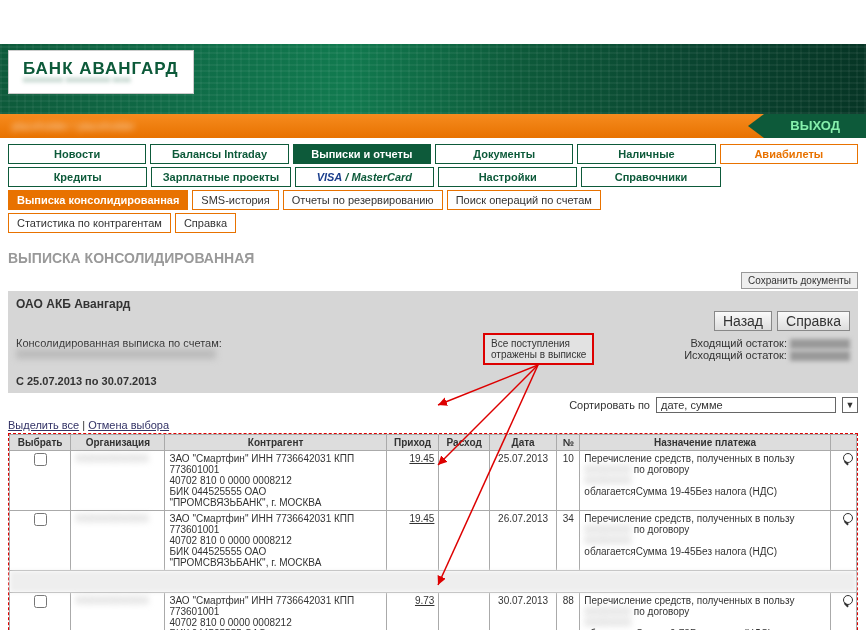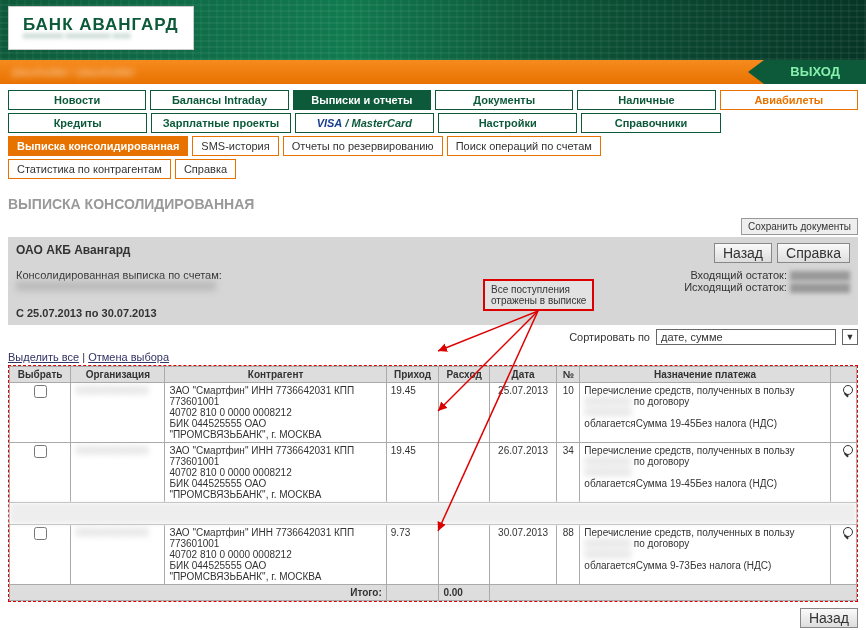--- a/index.html
+++ b/index.html
@@ -1,17 +1,17 @@
 <!DOCTYPE html>
 <html><head>
 <meta charset="utf-8">
 <style>
 * { box-sizing: border-box; margin: 0; padding: 0; }
 body { font-family: Arial, sans-serif; font-size: 11px; color: #333; background: #fff; width: 866px; }
-.banner { position: relative; height: 60px; background: linear-gradient(90deg, #0d5a3a 0%, #0f6b47 20%, #117a4f 40%, #0d5a3a 60%, #0a4530 80%, #063525 100%); overflow: hidden; }
+.banner { position: relative; height: 70px; background: linear-gradient(90deg, #0d5a3a 0%, #0f6b47 20%, #117a4f 40%, #0d5a3a 60%, #0a4530 80%, #063525 100%); overflow: hidden; margin-top: 44px; }
 .banner::before { content: ''; position: absolute; inset: 0; background: repeating-linear-gradient(0deg, rgba(255,255,255,0.05) 0 2px, transparent 2px 6px), repeating-linear-gradient(90deg, rgba(255,255,255,0.04) 0 2px, transparent 2px 8px); }
 .logo-box { position: absolute; top: 6px; left: 8px; background: #fff; padding: 8px 14px 10px; border: 1px solid #ccc; }
 .logo-text { font-weight: bold; font-size: 17px; color: #0d5a3a; letter-spacing: 1px; }
 .logo-under { font-size: 6px; color: #0d5a3a; margin-top: -2px; letter-spacing: 0.5px; filter: blur(2px); }
 .orange-bar { display: flex; align-items: center; justify-content: space-between; background: linear-gradient(#f68b1e, #e87200); height: 24px; padding: 0 0 0 12px; }
 .breadcrumbs { color: #fff; font-size: 11px; filter: blur(3px); opacity: 0.7; }
 .exit-chevron { position: relative; height: 24px; display: flex; align-items: center; }
 .exit-chevron::before { content: ''; position: absolute; left: -16px; top: 0; border-top: 12px solid transparent; border-bottom: 12px solid transparent; border-right: 16px solid #0d5a3a; }
 .exit-btn { background: #0d5a3a; color: #86efac; font-weight: bold; font-size: 13px; padding: 0 26px; height: 24px; line-height: 24px; display: inline-block; cursor: pointer; }
 .menu-area { padding: 6px 8px; }
@@ -21,40 +21,40 @@
 .menu-btn.visa { font-style: italic; }
 .menu-btn.visa b { color: #1a3e8c; font-style: italic; }
 .menu-btn.air { border-color: #e87200; color: #e87200; }
 .submenu-row { display: flex; gap: 4px; margin-bottom: 3px; }
 .submenu-btn { text-align: center; border: 1px solid #e87200; background: #fff; color: #333; padding: 3px 8px; cursor: pointer; font-size: 11px; white-space: nowrap; }
 .submenu-btn.active { background: #e87200; color: #fff; font-weight: bold; }
 .section-title { color: #999; font-size: 14px; font-weight: bold; padding: 8px 8px 4px; }
 .tool-row { display: flex; justify-content: flex-end; padding: 2px 8px; gap: 4px; }
 .small-btn { border: 1px solid #999; background: #eee; padding: 2px 6px; cursor: pointer; font-size: 10px; }
 .info-panel { background: #d6d6d6; padding: 6px 8px; margin: 0 8px; position: relative; }
-.info-top { display: flex; justify-content: space-between; }
+.info-top { display: flex; justify-content: space-between; flex-direction: column; }
 .bank-name { font-weight: bold; font-size: 12px; }
 .info-right { text-align: right; }
 .btn-mini { display: inline-block; border: 1px solid #888; background: linear-gradient(#fafafa,#ddd); padding: 1px 8px; cursor: pointer; font-size: 14px; margin-left: 2px; }
 .info-body { display: flex; justify-content: space-between; margin-top: 6px; }
 .info-left { flex: 1; }
 .blurred { filter: blur(3px); background: #bbb; color: #bbb; display: inline-block; border-radius: 2px; }
 .balance-row { text-align: right; }
 .balance-val { display: inline-block; width: 60px; background: #999; filter: blur(2px); height: 10px; vertical-align: middle; }
 .annotation-box { position: absolute; border: 2px solid #d00; padding: 3px 6px; background: rgba(255,255,255,0.3); color: #333; font-size: 10px; }
 .sort-row { display: flex; justify-content: flex-end; align-items: center; gap: 6px; padding: 4px 8px; font-size: 11px; }
 .sort-select { border: 1px solid #666; background: #fff; padding: 1px 4px; width: 180px; font-size: 11px; }
 .sort-dd { border: 1px solid #666; width: 16px; height: 16px; text-align: center; cursor: pointer; font-size: 9px; line-height: 14px; }
 .link-row { padding: 2px 8px; font-size: 11px; }
 .link-row a { color: #336; text-decoration: underline; cursor: pointer; }
 .table-wrap { margin: 0 8px; border: 1px dashed #d00; }
 table.data { width: 100%; border-collapse: collapse; font-size: 10px; }
 table.data th, table.data td { border: 1px solid #aaa; padding: 2px 4px; vertical-align: top; }
 table.data th { background: #ddd; font-weight: bold; text-align: center; }
-table.data td.num { text-align: left; }
+table.data td.num { text-align: right; text-decoration: underline; }
 table.data td.center { text-align: center; }
 .row-blur { filter: blur(3px); color: #aaa; }
 .totals td { background: #ddd; font-weight: bold; }
 .middle-gap td { height: 22px; background: #eee; filter: blur(2px); }
 .footer-btn-row { display: flex; justify-content: flex-end; padding: 6px 8px; }
 .svg-arrows { position: absolute; pointer-events: none; z-index: 5; }
 .magnify { display: inline-block; width: 14px; height: 14px; position: relative; cursor: pointer; }
 .magnify::before { content: ''; position: absolute; width: 8px; height: 8px; border: 1.5px solid #333; border-radius: 50%; }
 .magnify::after { content: ''; position: absolute; width: 5px; height: 1.5px; background: #333; transform: rotate(45deg); top: 9px; left: 8px; }
 </style>

